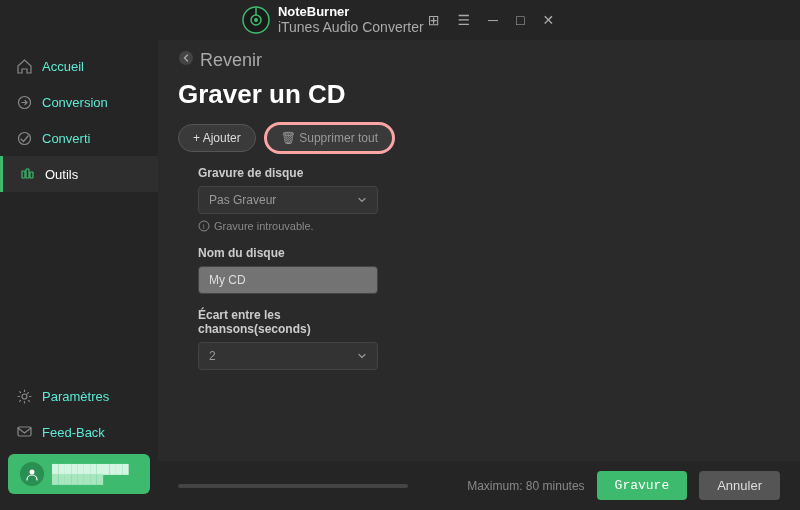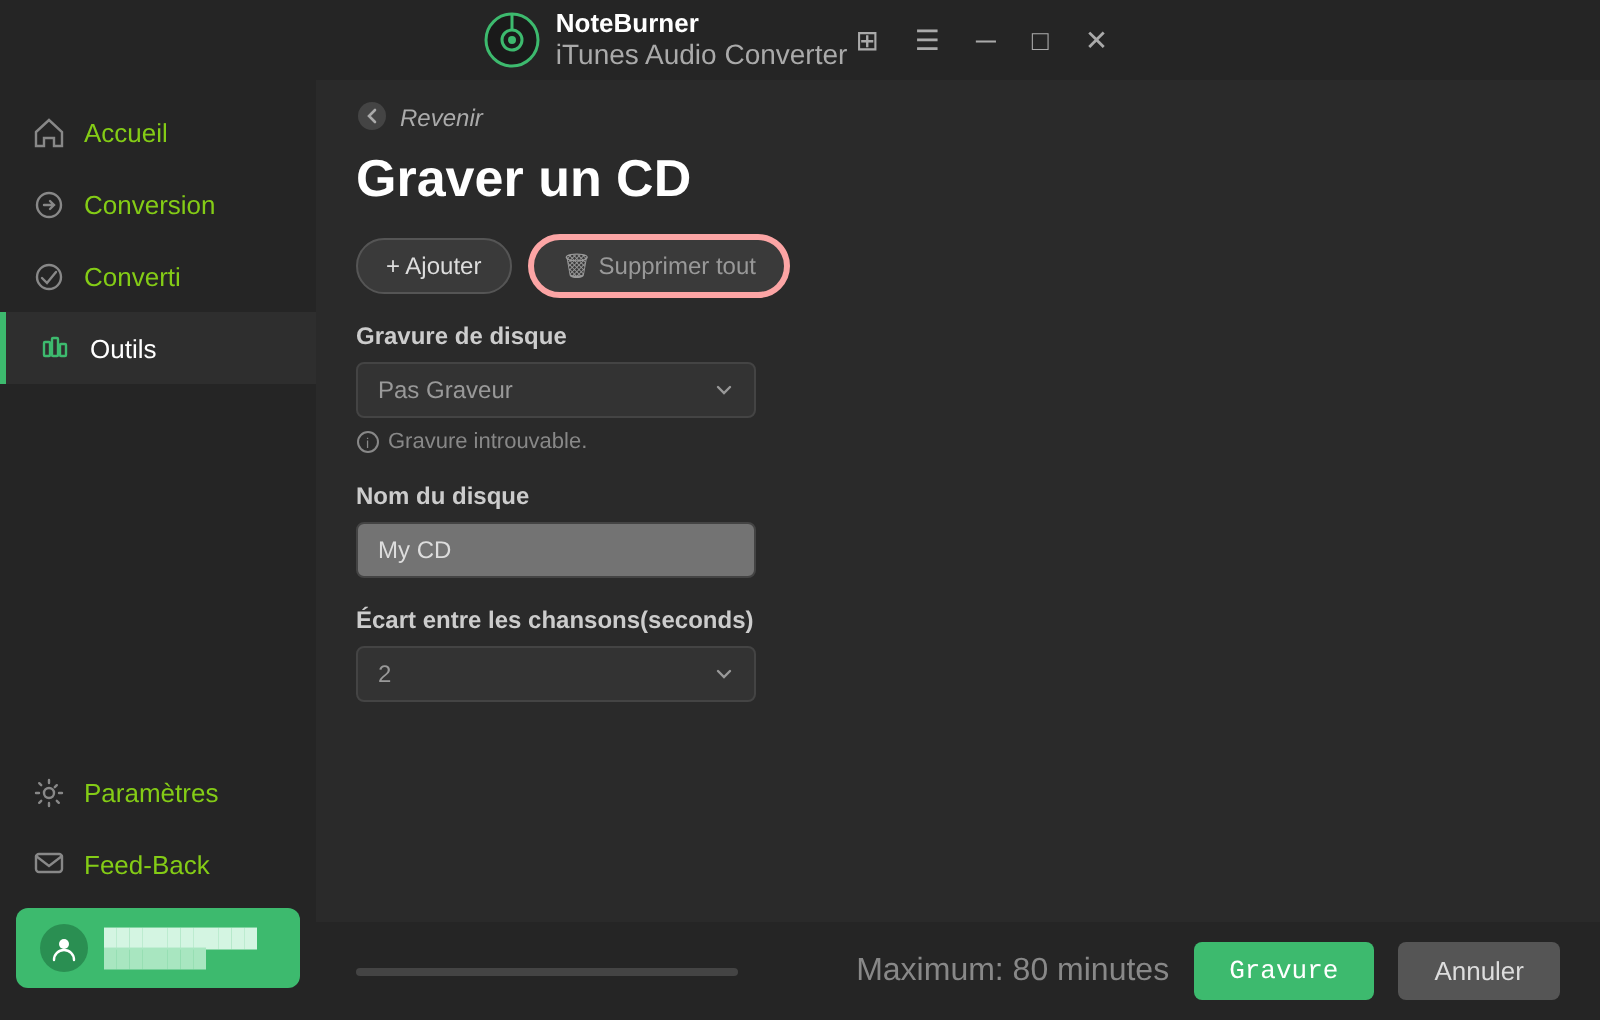--- a/index.html
+++ b/index.html
@@ -75,21 +75,21 @@
       padding: 8px 0;
       flex-shrink: 0;
     }
     .sidebar-item {
       display: flex;
       align-items: center;
       gap: 10px;
       padding: 10px 16px;
       cursor: pointer;
       font-size: 13px;
-      color: #84cc16;
+      color: #5eead4;
       border-radius: 0;
       transition: background 0.15s;
     }
     .sidebar-item.active-green {
       background: #2e2e2e;
       color: #fff;
       border-left: 3px solid #3dba6e;
     }
     .sidebar-icon {
       width: 16px;
@@ -142,26 +142,25 @@
 
     
     .content-nav {
       display: flex;
       align-items: center;
       padding: 10px 20px 0;
       gap: 8px;
     }
     .back-btn {
       display: flex;
-      align-items: flex-end;
+      align-items: flex-start;
       gap: 6px;
       color: #aaa;
-      font-size: 12px;
-      cursor: pointer;
-      font-style: italic;
+      font-size: 18px;
+      cursor: pointer;
     }
 
     
     .page-title {
       font-size: 26px;
       font-weight: 700;
       color: #fff;
       padding: 8px 20px 12px;
     }
 
@@ -237,20 +236,21 @@
       flex-shrink: 0;
       display: flex;
       flex-direction: column;
       gap: 14px;
       padding-top: 0;
     }
     .field-group {
       display: flex;
       flex-direction: column;
       gap: 6px;
+      margin-left: 20px;
     }
     .field-label {
       font-size: 12px;
       font-weight: 600;
       color: #ccc;
     }
     .field-select {
       display: flex;
       align-items: center;
       justify-content: space-between;
@@ -297,21 +297,21 @@
       border-radius: 2px;
       overflow: hidden;
     }
     .progress-fill {
       height: 100%;
       width: 0%;
       background: #3dba6e;
       border-radius: 2px;
     }
     .progress-label {
-      font-size: 16px;
+      font-size: 12px;
       color: #888;
       white-space: nowrap;
       margin-left: 47px;
     }
     .btn-burn {
       padding: 7px 18px;
       background: #3dba6e;
       border: none;
       border-radius: 4px;
       color: #fff;

